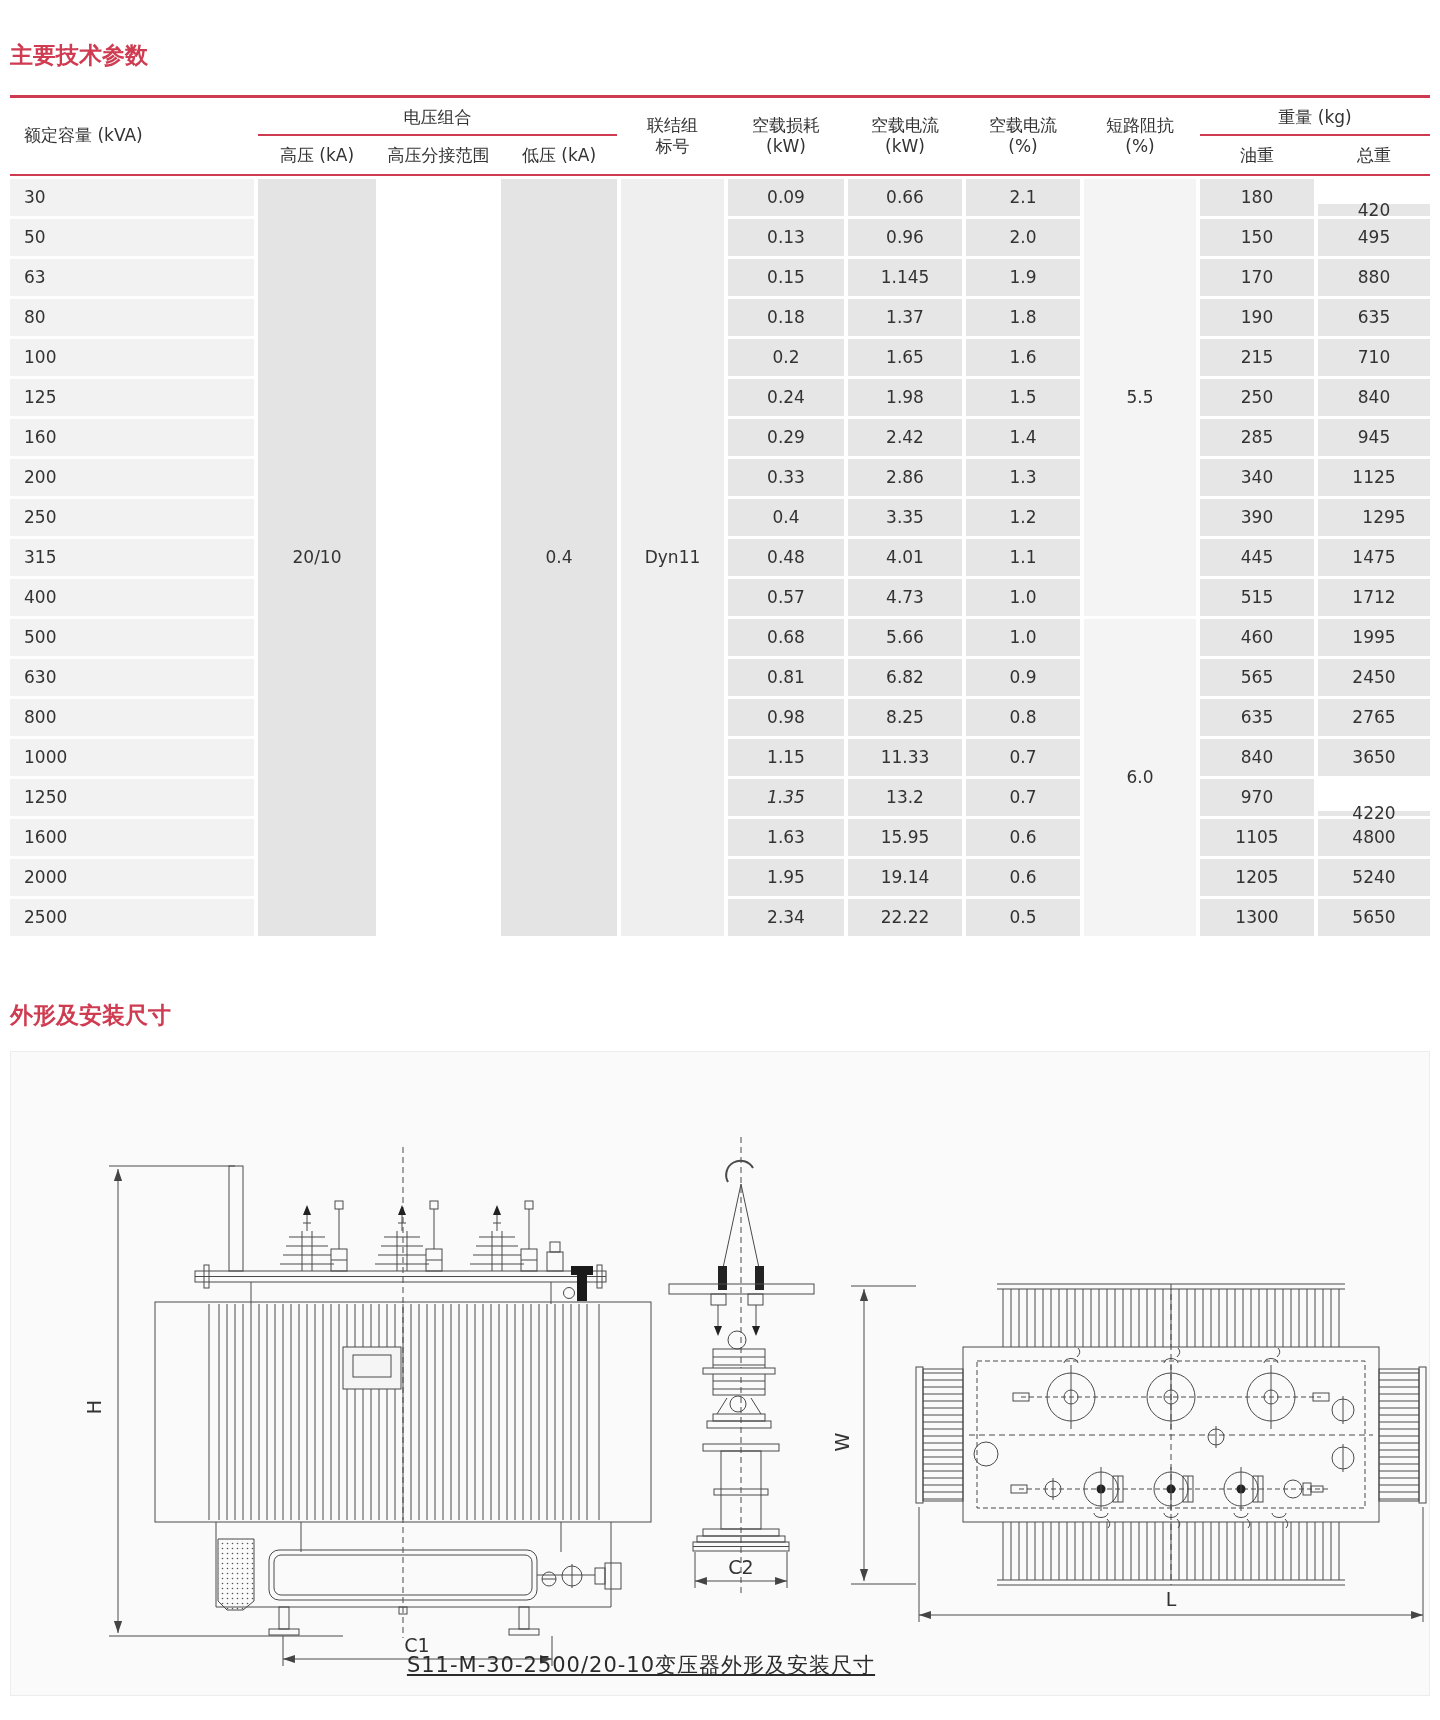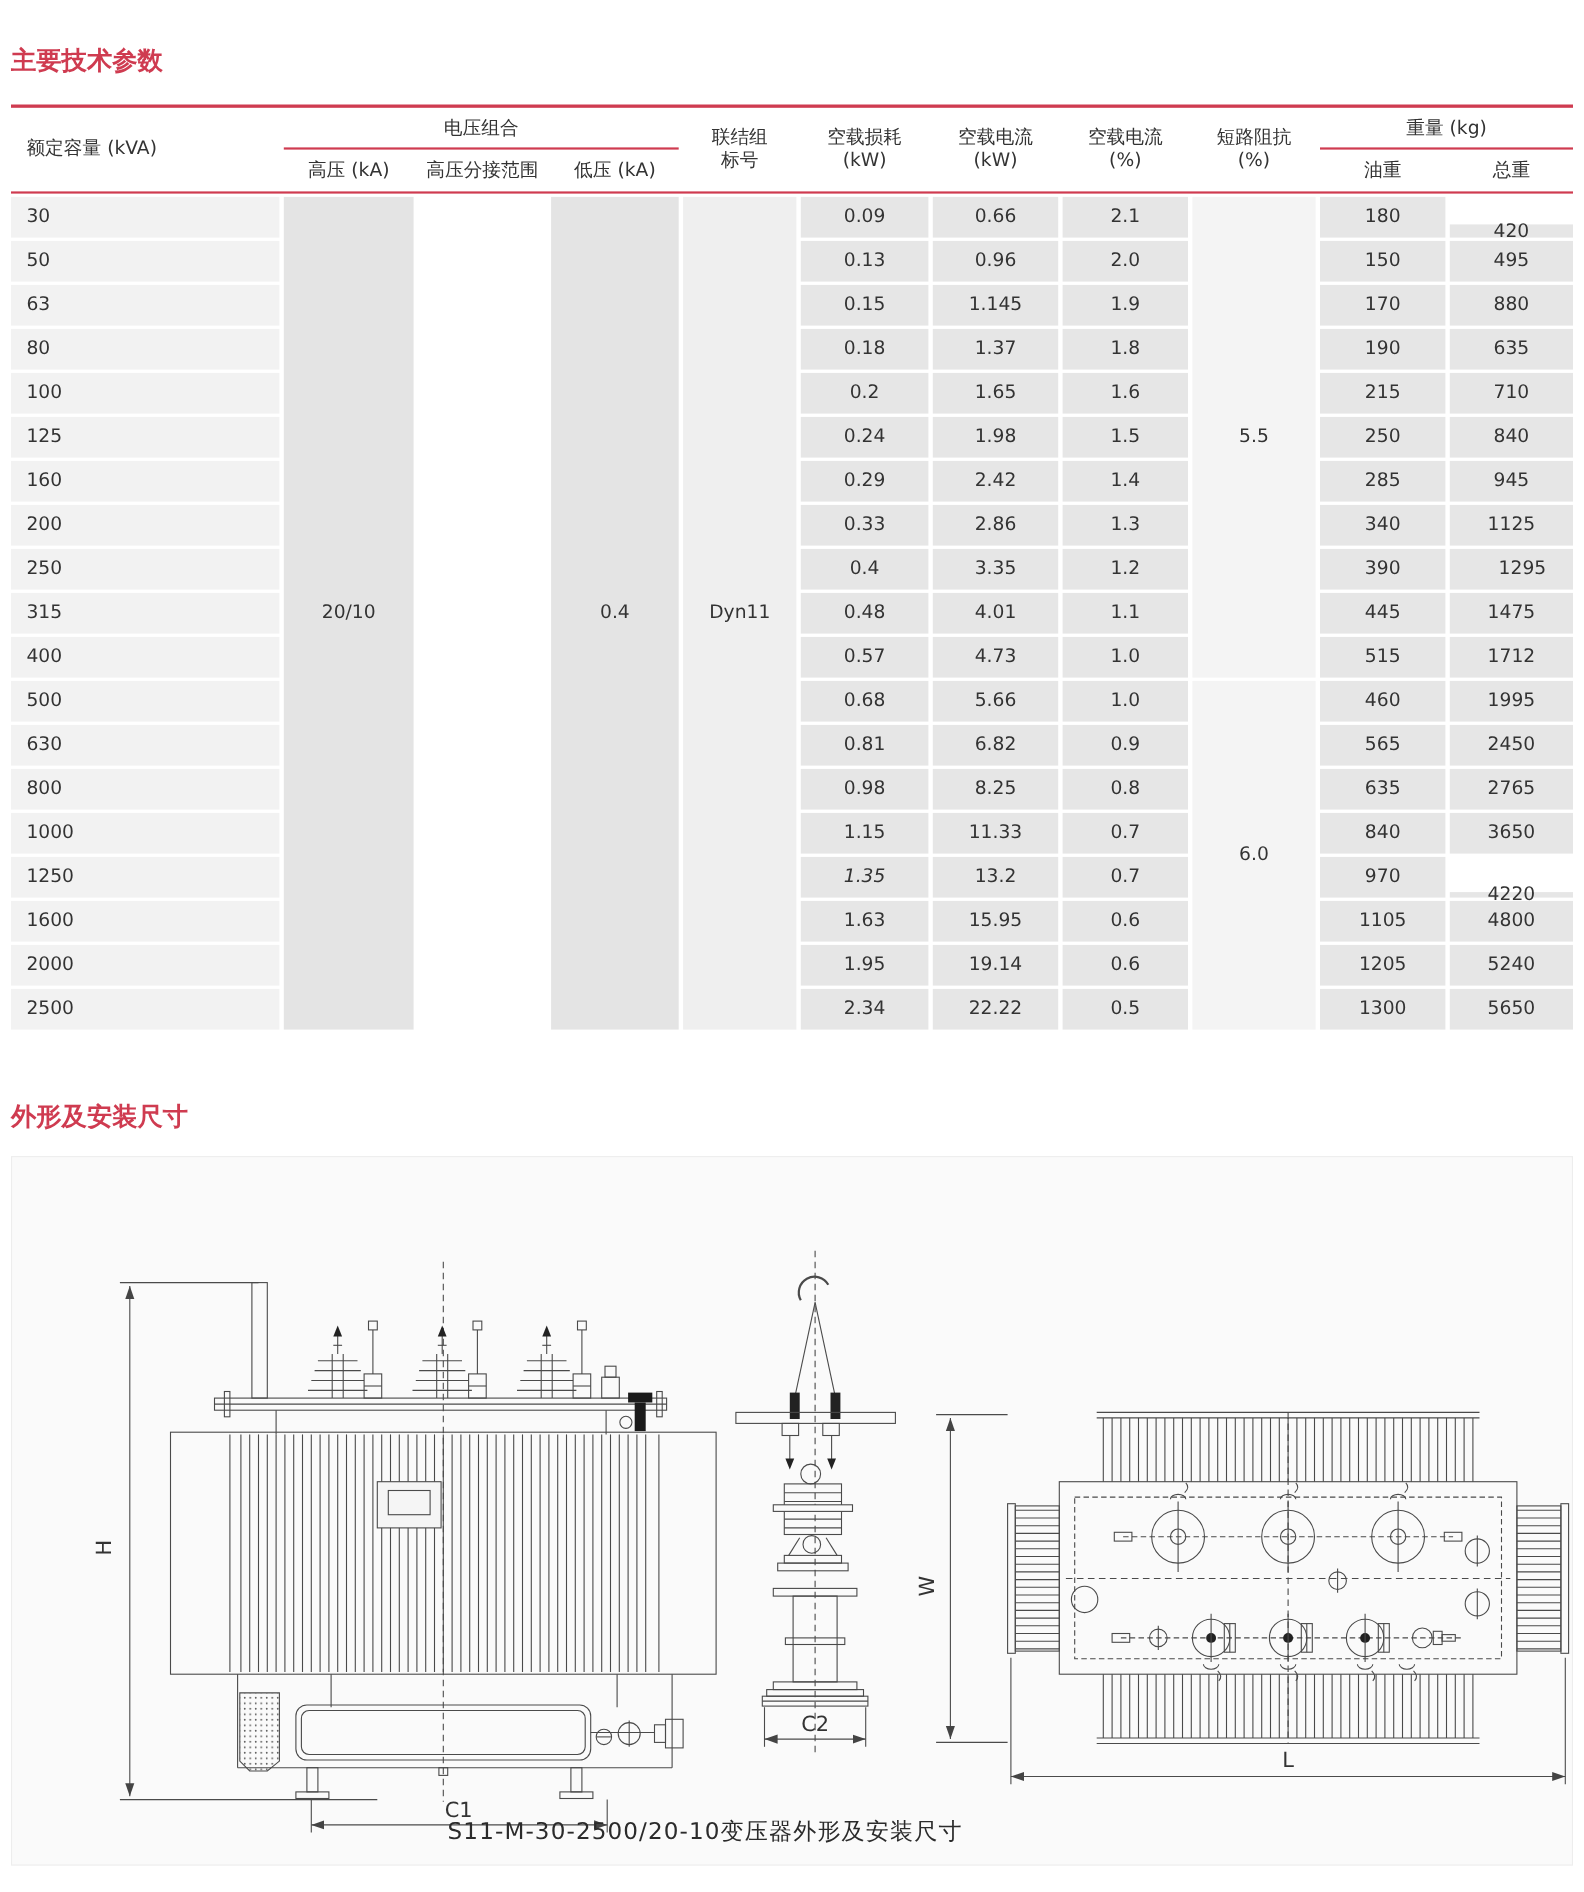--- a/index.html
+++ b/index.html
@@ -34,21 +34,21 @@
   .c.pre{white-space:pre-line;}
   
   .panel{
     position:relative;box-sizing:border-box;
     margin:20px 10px 14px 10px;width:1420px;height:645px;
     background:#fafafa;border:1px solid #ededed;
   }
   .panel svg{position:absolute;left:0;top:0;}
   .caption{
     position:absolute;left:0;bottom:16px;width:1260px;
-    text-align:center;font-size:21px;color:#2b2b2b;letter-spacing:1px;
+    text-align:center;font-size:21px;color:#2b2b2b;letter-spacing:1px;text-decoration:underline;
   }
 </style>
 </head>
 <body>
 
 <h2 class="sec" id="t1">主要技术参数</h2>
 
 <div id="spec-grid">
   <div class="hc caph" style="grid-column:1;grid-row:1 / span 2">额定容量 (kVA)</div>
   <div class="hc red-u" style="grid-column:2 / span 3;grid-row:1">电压组合</div>

